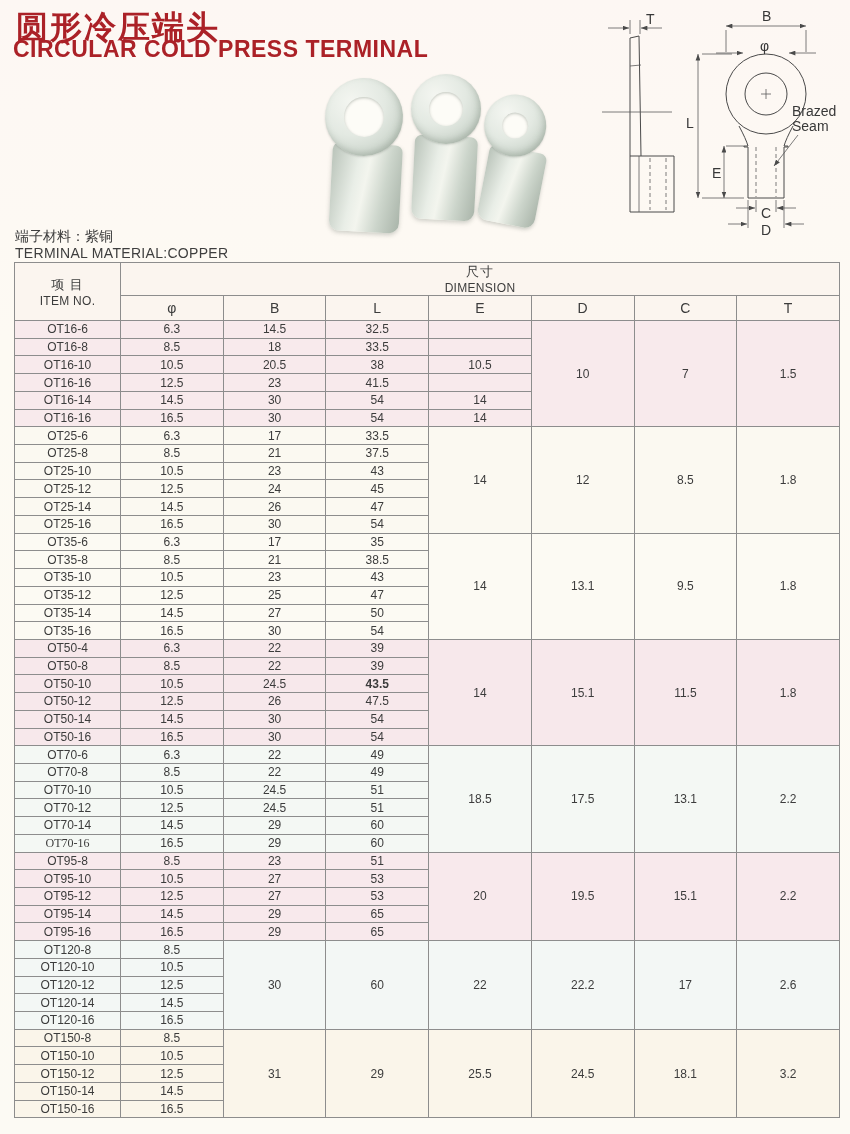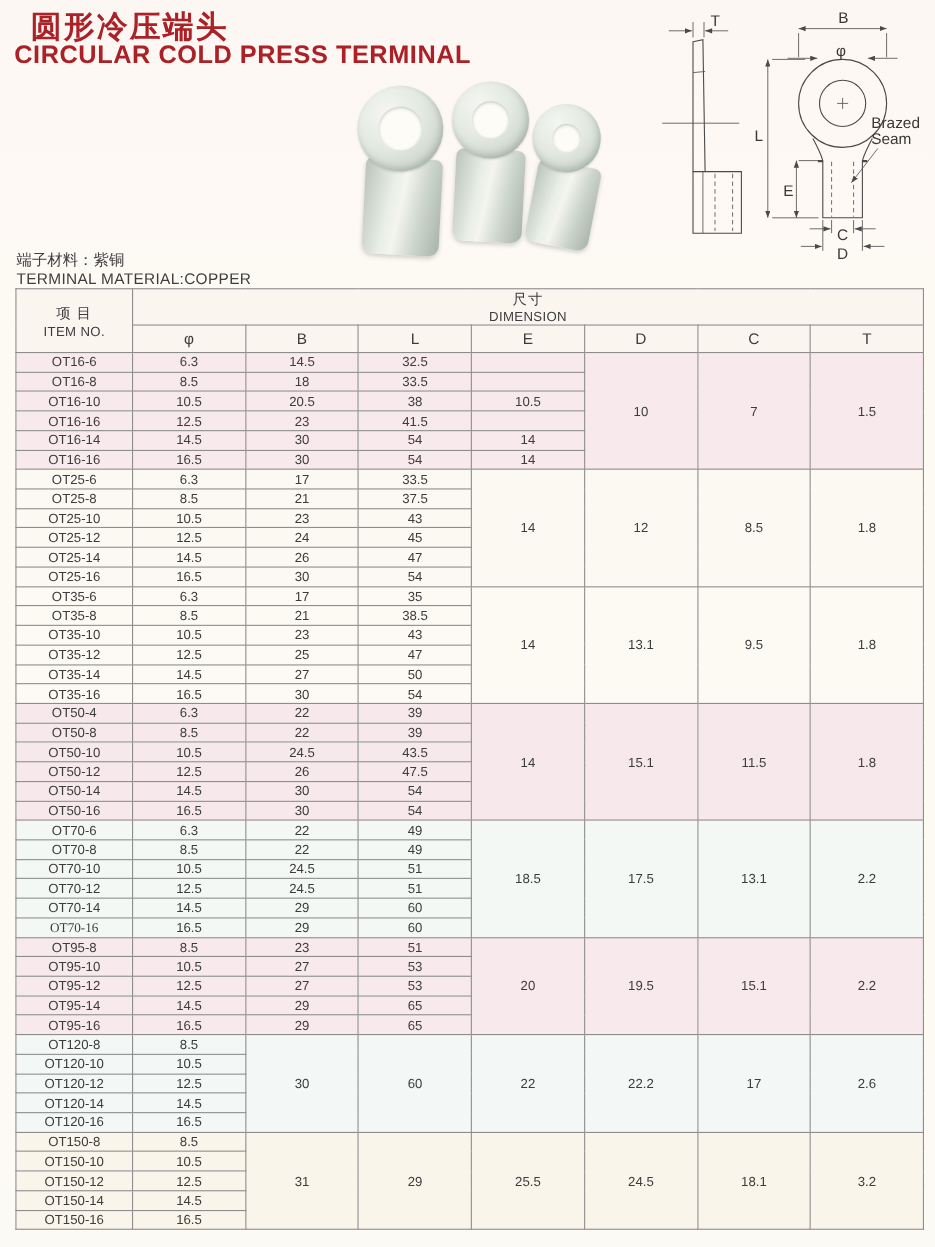--- a/index.html
+++ b/index.html
@@ -1,20 +1,20 @@
 <!DOCTYPE html>
 <html><head>
 <meta charset="utf-8">
 <style>
   html,body{margin:0;padding:0;background:#e9e9e9;}
   .page{position:relative;width:850px;height:1134px;margin:0 auto;overflow:hidden;
         background:linear-gradient(180deg,#fdf7f3 0%,#fdfaf3 30%,#fcfaf4 100%);
         font-family:"Liberation Sans",sans-serif;}
   
-  .title-zh{position:absolute;left:28px;top:6px;font-size:28px;font-weight:bold;color:#ab2127;letter-spacing:2px;}
+  .title-zh{position:absolute;left:16px;top:6px;font-size:32px;font-weight:bold;color:#ab2127;letter-spacing:2px;}
   .title-en{position:absolute;left:13px;top:36px;font-size:23px;font-weight:bold;color:#ab2127;letter-spacing:.5px;}
   .mat-zh{position:absolute;left:15px;top:228px;font-size:14px;color:#3e3e3e;}
   .mat-en{position:absolute;left:15px;top:245px;font-size:14px;color:#3e3e3e;letter-spacing:.3px;}
   
   .photo{position:absolute;left:295px;top:66px;width:295px;height:178px;}
   .term{position:absolute;}
   .ring{position:absolute;border-radius:50%;
         background:radial-gradient(circle at 35% 30%,#f4f6f1 0%,#e3e9e2 45%,#cdd6cd 75%,#b8c2b8 100%);
         box-shadow:inset -2px -3px 6px rgba(110,122,110,.35), 0 1px 2px rgba(90,100,90,.25);}
   .hole{position:absolute;left:50%;top:50%;transform:translate(-50%,-50%);border-radius:50%;
@@ -315,21 +315,21 @@
           <tr>
             <td style="background: rgb(247, 232, 235);">OT50-8</td>
             <td style="background: rgb(247, 232, 235);">8.5</td>
             <td style="background: rgb(247, 232, 235);">22</td>
             <td style="background: rgb(247, 232, 235);">39</td>
           </tr>
           <tr>
             <td style="background: rgb(247, 232, 235);">OT50-10</td>
             <td style="background: rgb(247, 232, 235);">10.5</td>
             <td style="background: rgb(247, 232, 235);">24.5</td>
-            <td style="background: rgb(247, 232, 235);">43.5</td>
+            <td style="background: rgb(247, 232, 235); font-weight: bold;">43.5</td>
           </tr>
           <tr>
             <td style="background: rgb(247, 232, 235);">OT50-12</td>
             <td style="background: rgb(247, 232, 235);">12.5</td>
             <td style="background: rgb(247, 232, 235);">26</td>
             <td style="background: rgb(247, 232, 235);">47.5</td>
           </tr>
           <tr>
             <td style="background: rgb(247, 232, 235);">OT50-14</td>
             <td style="background: rgb(247, 232, 235);">14.5</td>

